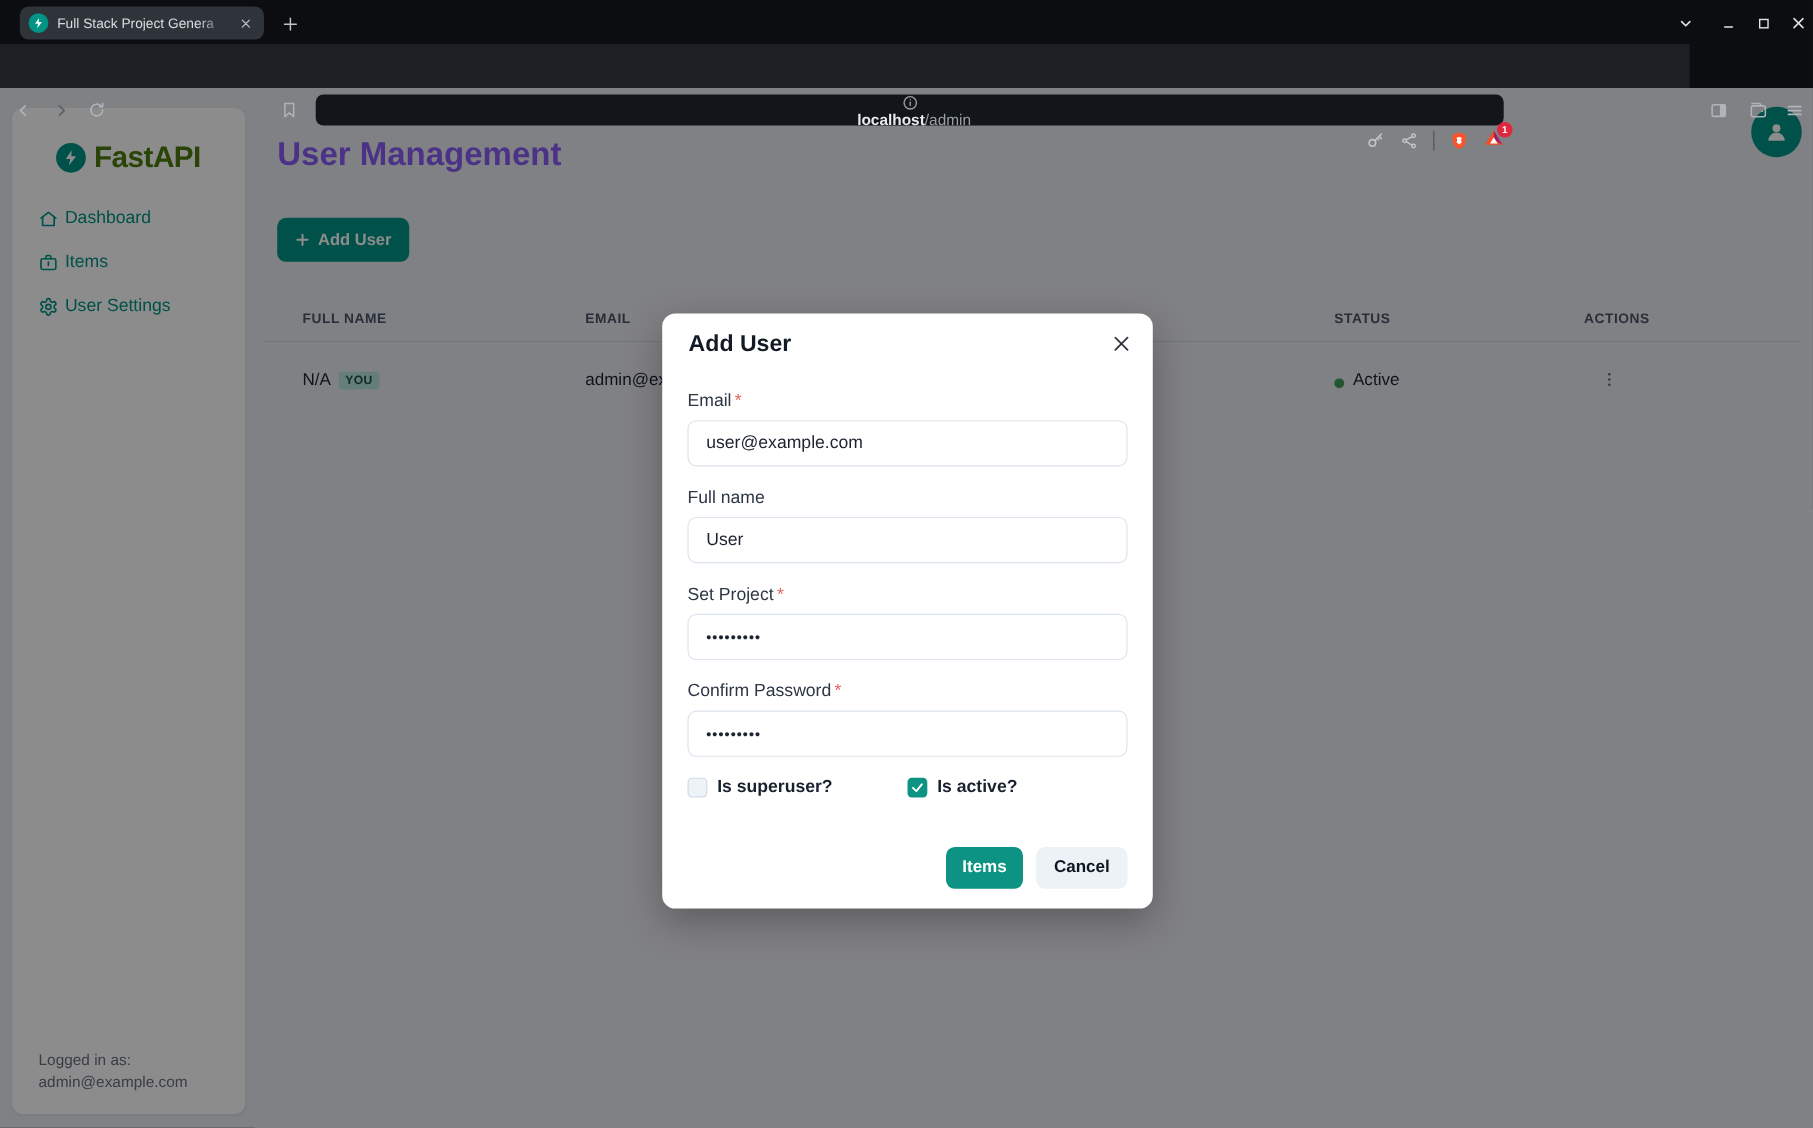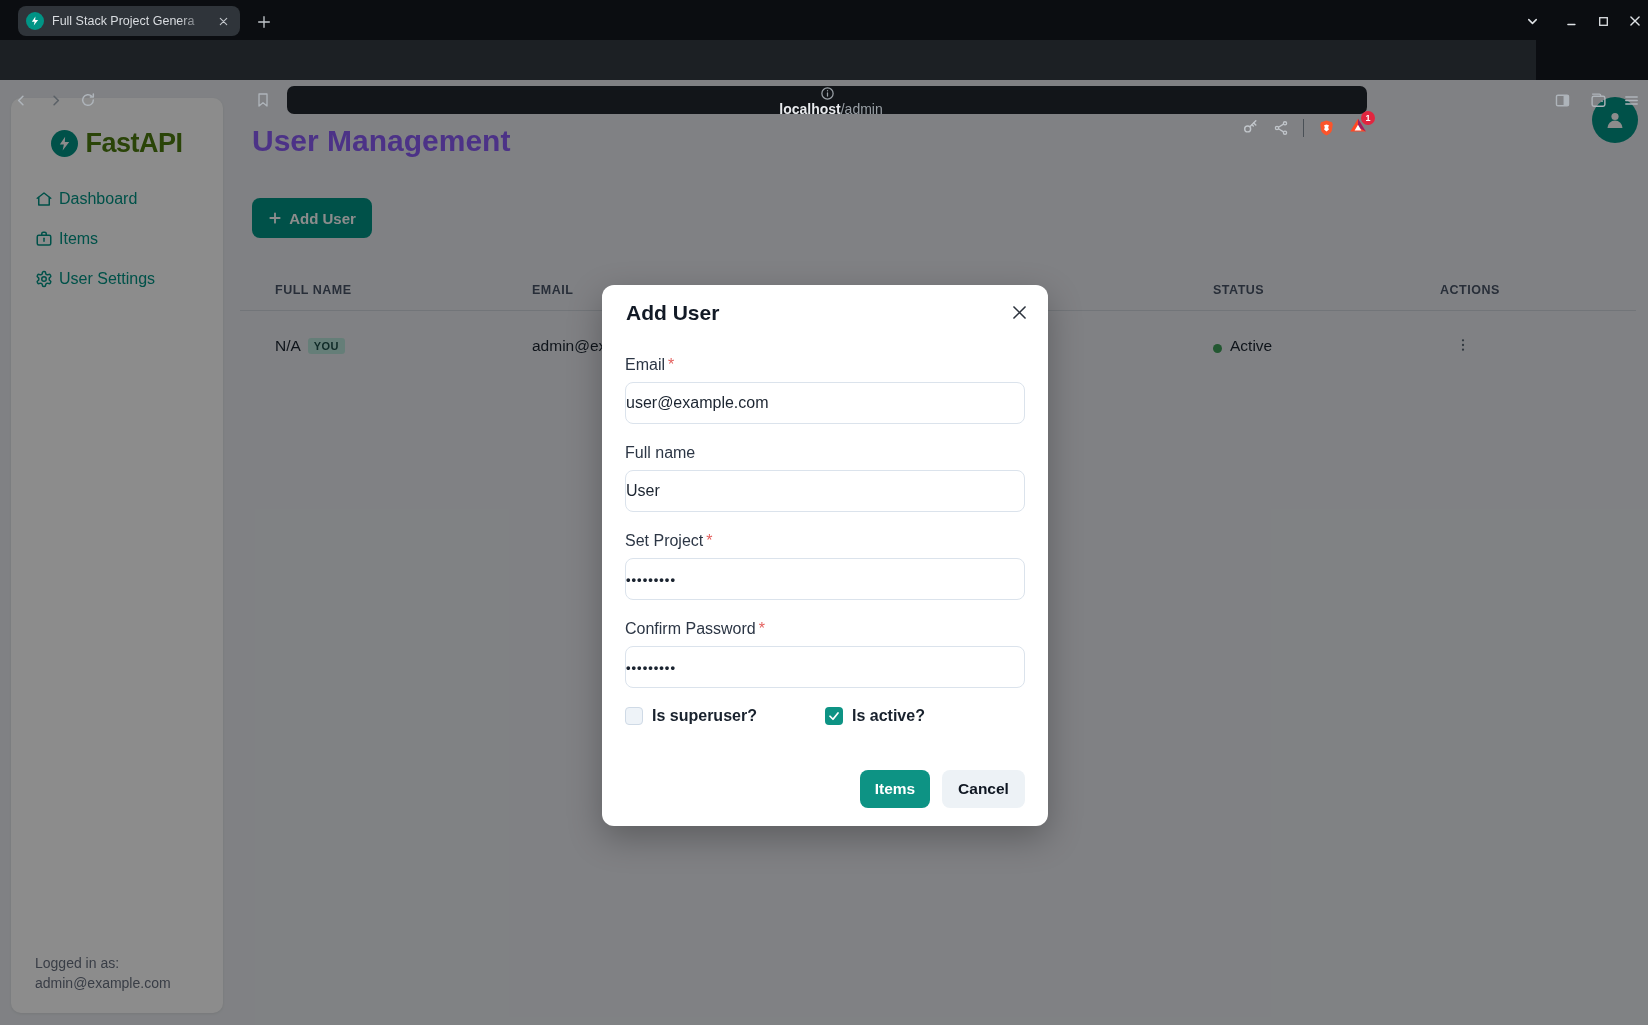--- a/index.html
+++ b/index.html
@@ -83,21 +83,21 @@
   #modal { position:absolute; left:602px; top:285px; width:446px; height:541px; background:#fff;
            border-radius:12px; z-index:10; box-shadow:0 12px 34px rgba(0,0,0,.28);
            padding:16px 23px; }
   #modal-title { font-size:21px; font-weight:bold; color:#121a26; margin-left:1px; }
   #modal-close { position:absolute; top:15px; right:17px; width:24px; height:24px; color:#2c333d;
                  display:flex; align-items:center; justify-content:center; background:none; border:none; }
   .field-label { margin-top:19px; font-size:16px; color:#2c3645; height:20px; line-height:20px; }
   .field-label.first { margin-top:30px; }
   .req { color:#e4605e; margin-left:3px; }
   .field-input { margin-top:7px; width:400px; height:42px; border:1px solid #dbe3ec; border-radius:8px;
-                 padding:0 0; font-size:16px; color:#1b2430; font-family:"Liberation Sans",sans-serif;
+                 padding:0 16px; font-size:16px; color:#1b2430; font-family:"Liberation Sans",sans-serif;
                  outline:none; background:#fff; display:block; }
   .field-input.pw { font-size:13px; letter-spacing:1px; font-weight:bold; }
   .cb-row { margin-top:19px; display:flex;font-weight:bold; }
   .cb-group { display:flex; align-items:center; gap:9px; width:202px; }
   .checkbox { width:18px; height:18px; border-radius:4px; flex:0 0 auto; }
   .checkbox.unchecked { background:#eef3f8; border:1px solid #cfdae6; }
   .checkbox.checked { background:#0d9384; display:flex; align-items:center; justify-content:center; color:#fff; }
   .cb-label { font-size:16px; color:#18212d; }
   .btn-row { margin-top:45px; display:flex; justify-content:flex-end; gap:12px; }
   .btn { height:38px; border-radius:8px; font-size:15.5px; font-weight:bold; border:none;

